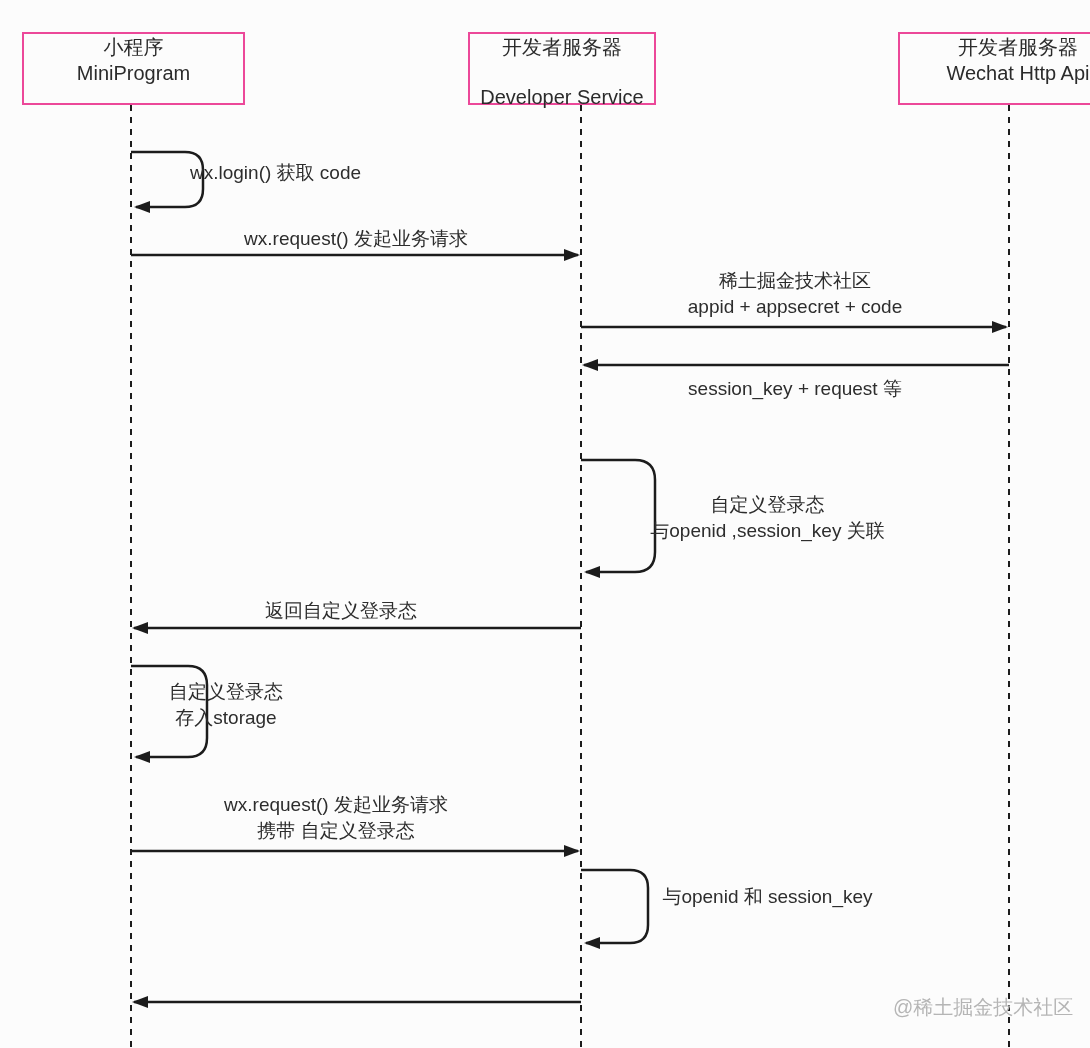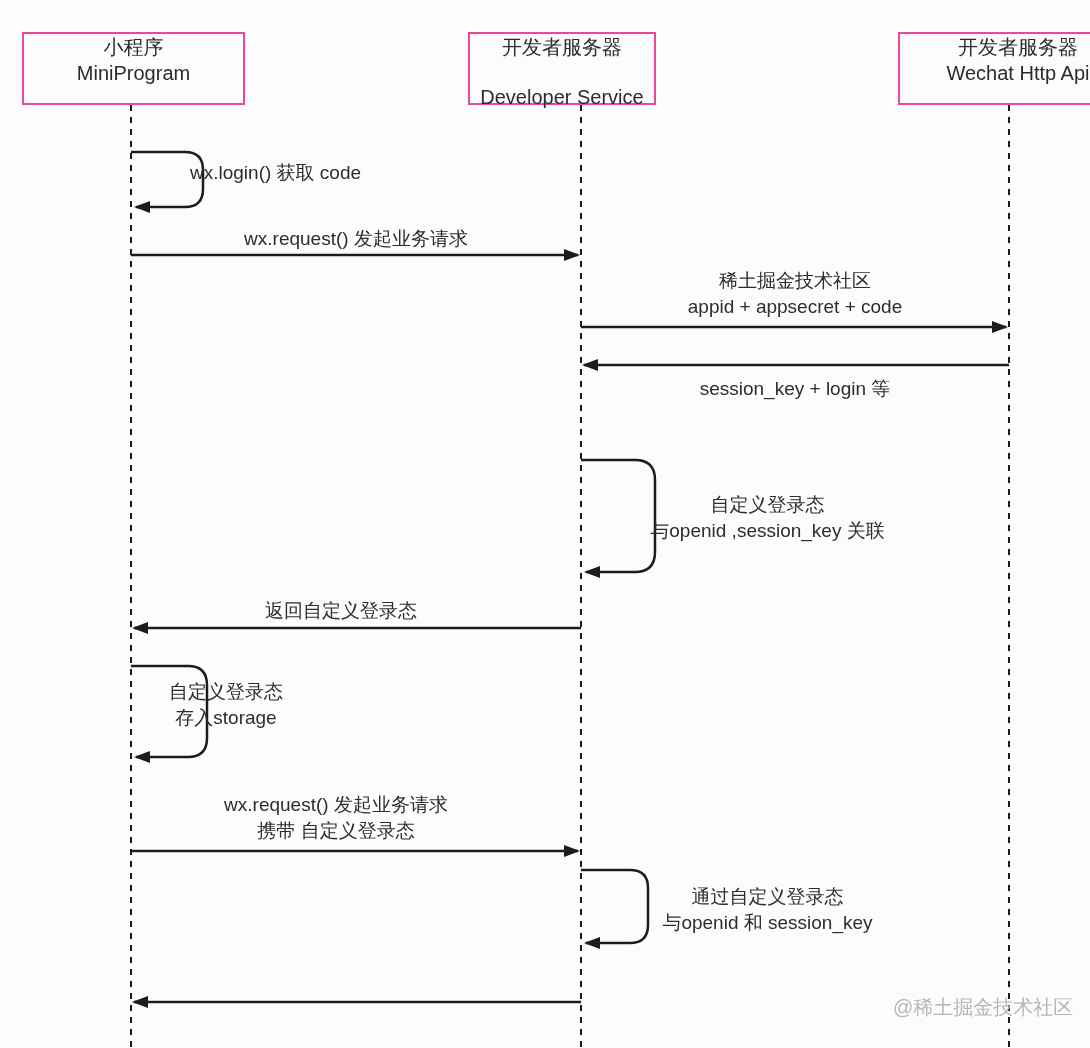--- a/index.html
+++ b/index.html
@@ -110,40 +110,39 @@
 
   <div class="msg-label left-align" style="left:190px; top:160px;">wx.login() 获取 code</div>
 
   <div class="msg-label" style="left:131px; width:450px; top:226px;">wx.request() 发起业务请求</div>
 
   <div class="msg-label" style="left:581px; width:428px; top:268px;">
     <span>稀土掘金技术社区</span>
     <span>appid + appsecret + code</span>
   </div>
 
-  <div class="msg-label" style="left:581px; width:428px; top:376px;">session_key + login 等</div>
+  <div class="msg-label" style="left:581px; width:428px; top:376px;">session_key + request 等</div>
 
   <div class="msg-label" style="left:560px; width:415px; top:492px;">
     <span>自定义登录态</span>
     <span>与openid ,session_key 关联</span>
   </div>
 
   <div class="msg-label" style="left:131px; width:420px; top:598px;font-family:Liberation Serif, serif;">返回自定义登录态</div>
 
   <div class="msg-label" style="left:141px; width:170px; top:679px;">
     <span>自定义登录态</span>
     <span>存入storage</span>
   </div>
 
   <div class="msg-label" style="left:131px; width:410px; top:792px;">
     <span>wx.request() 发起业务请求</span>
     <span>携带 自定义登录态</span>
   </div>
 
   <div class="msg-label" style="left:560px; width:415px; top:884px;">
-    <span>通过自定义登录态</span>
     <span>与openid 和 session_key</span>
   </div>
 
 
   <div id="watermark">@稀土掘金技术社区</div>
 
 </div>
 
 </body></html>

